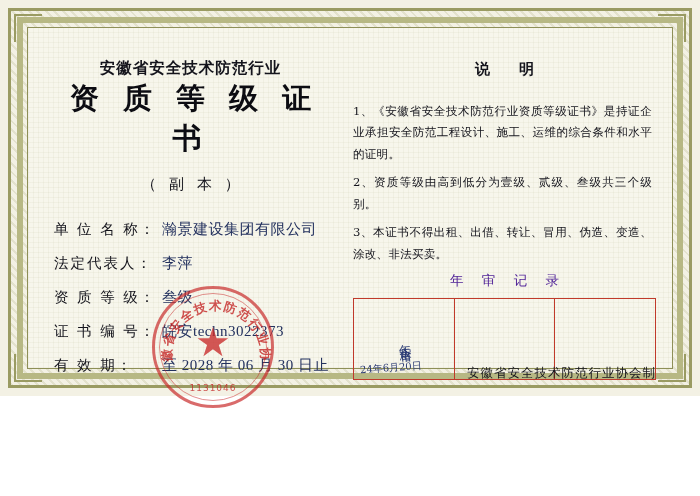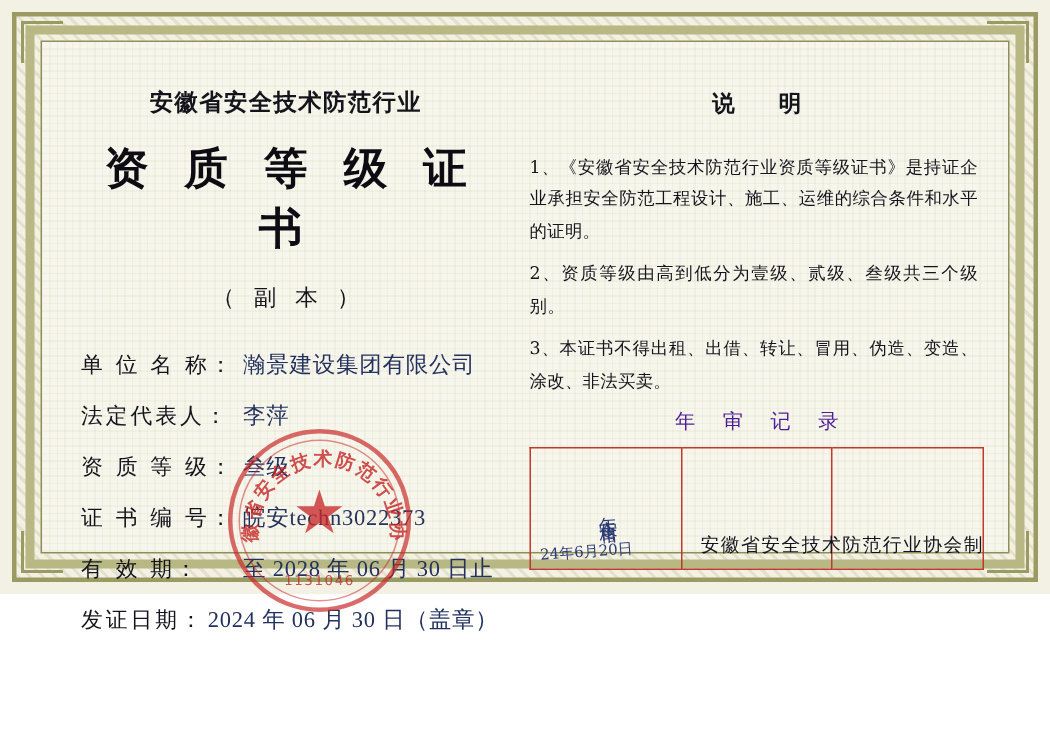--- a/index.html
+++ b/index.html
@@ -105,21 +105,21 @@
     color: #14141c;
     margin-top: 14px;
   }
   .main-title {
     text-align: center;
     font-family: "DejaVu Serif", serif;
     font-weight: bold;
     font-size: 29px;
     letter-spacing: 7px;
     color: #0c0c12;
-    margin-top: 14px;
+    margin-top: 0;
     text-indent: 7px;
   }
   .sub-title {
     text-align: center;
     font-family: "DejaVu Serif", serif;
     font-size: 15px;
     letter-spacing: 4px;
     color: #14141c;
     margin-top: 16px;
     text-indent: 4px;
@@ -285,21 +285,21 @@
     font-family: "DejaVu Sans", sans-serif;
     font-size: 9px;
     color: rgba(195,35,35,0.9);
     letter-spacing: 1px;
   }
 
   
   .footer {
     position: absolute;
     right: 44px;
-    bottom: 24px;
+    bottom: 14px;
     font-family: "DejaVu Serif", serif;
     font-size: 12.5px;
     color: #14141c;
     letter-spacing: 1px;
   }
 </style>
 </head>
 <body>
 
 <div id="certificate">
@@ -334,24 +334,20 @@
           <span class="field-label">资 质 等 级：</span>
           <span class="field-value hand">叁级</span>
         </div>
         <div class="field-row">
           <span class="field-label">证 书 编 号：</span>
           <span class="field-value hand">皖安techn3022373</span>
         </div>
         <div class="field-row">
           <span class="field-label">有 效 期：</span>
           <span class="field-value hand">至 2028 年 06 月 30 日止</span>
-        </div>
-        <div class="field-row issue">
-          <span class="field-label">发证日期：</span>
-          <span class="field-value hand">2024 年 06 月 30 日（盖章）</span>
         </div>
       </div>
 
       <div class="seal">
         <div class="ring2"></div>
         <svg class="seal-arc-text" viewBox="0 0 122 122">
           <defs>
             <path id="arcpath" d="M 16,66 A 45,45 0 1 1 106,66" fill="none"></path>
           </defs>
           <text>

